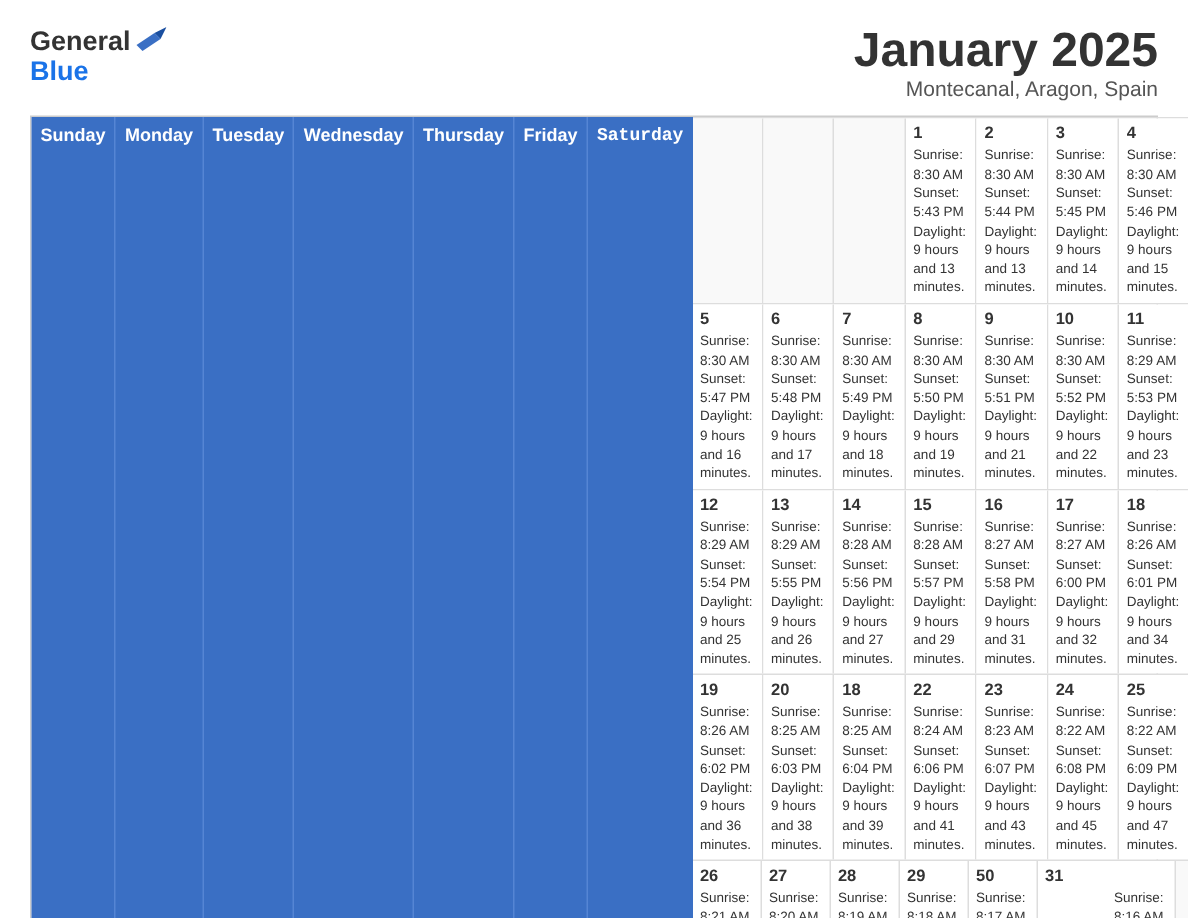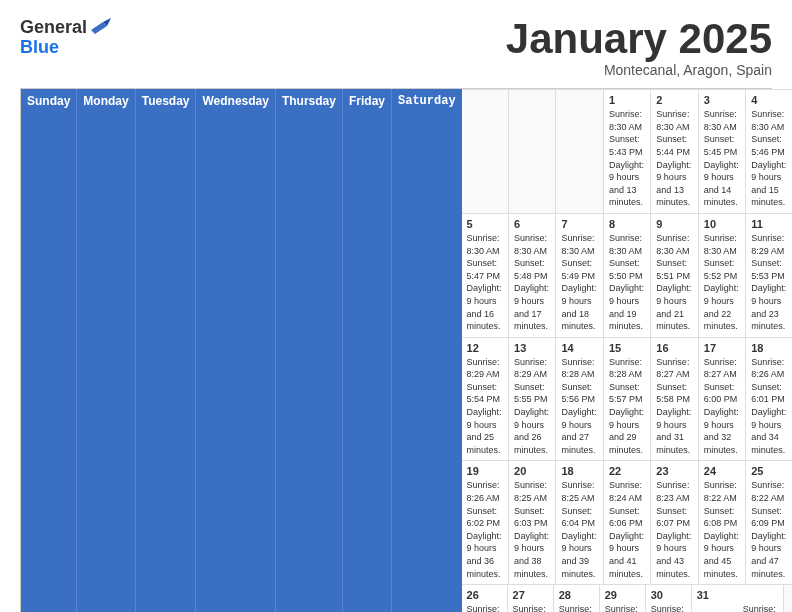--- a/index.html
+++ b/index.html
@@ -41,21 +41,21 @@
     }
     .logo-icon {
       width: 22px;
       height: 22px;
       margin-left: 2px;
     }
     .title-section {
       text-align: right;
     }
     .title-month {
-      font-size: 42px;
+      font-size: 32px;
       font-weight: bold;
       color: #333;
       line-height: 1.1;
     }
     .title-location {
       font-size: 14px;
       color: #555;
     }
     .calendar {
       flex: 1;
@@ -323,21 +323,21 @@
 Sunset: 6:13 PM
 Daylight: 9 hours and 53 minutes.</div>
           </div>
           <div class="cal-cell">
             <span class="day-num">29</span>
             <div class="cell-text" style="white-space: pre-line;">Sunrise: 8:18 AM
 Sunset: 6:14 PM
 Daylight: 9 hours and 56 minutes.</div>
           </div>
           <div class="cal-cell">
-            <span class="day-num">30</span>
+            <span class="day-num">50</span>
             <div class="cell-text" style="white-space: pre-line;">Sunrise: 8:17 AM
 Sunset: 6:16 PM
 Daylight: 9 hours and 58 minutes.</div>
           </div>
           <div class="cal-cell">
             <span class="day-num">31</span>
             <div class="cell-text" style="white-space: pre-line; margin-left: 46px;">Sunrise: 8:16 AM
 Sunset: 6:17 PM
 Daylight: 10 hours and 0 minutes.</div>
           </div>

